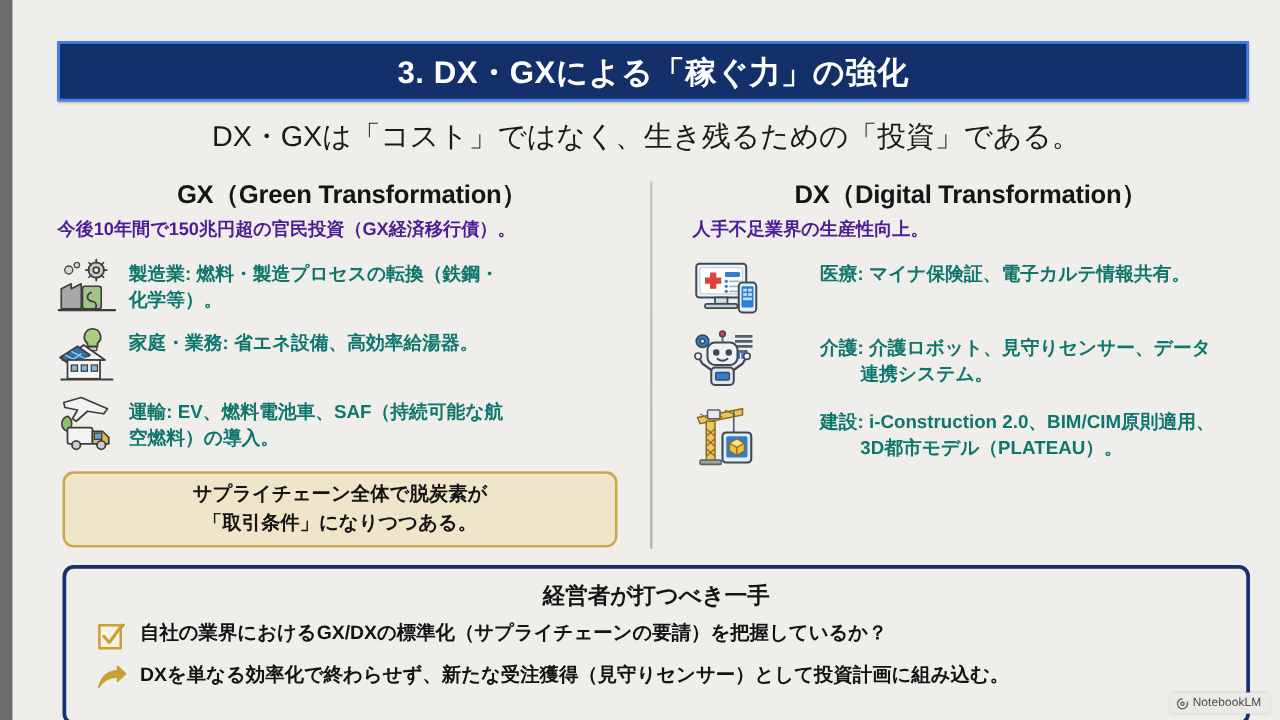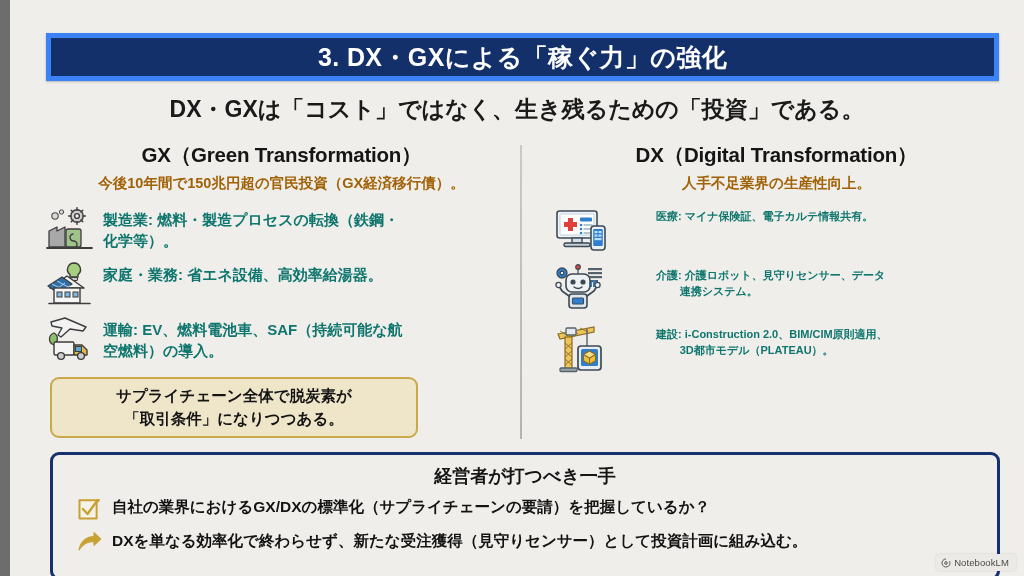--- a/index.html
+++ b/index.html
@@ -28,21 +28,21 @@
   }
 
   
   .title-bar {
     position: absolute;
     left: 36px;
     top: 33px;
     width: 953px;
     height: 48px;
     background: #14306b;
-    border: 5px solid #3b82f6;
+    border: 2px solid #3b82f6;
     display: flex;
     align-items: center;
     justify-content: center;
     box-shadow: 0 1px 2px rgba(0,0,0,0.25);
   }
   .title-bar .title-text {
     color: #ffffff;
     font-size: 25px;
     font-weight: bold;
     letter-spacing: 0.4px;
@@ -50,21 +50,21 @@
   }
 
   
   .subtitle {
     position: absolute;
     left: 0;
     top: 94px;
     width: 1014px;
     text-align: center;
     font-size: 23px;
-    font-weight: bold;
+    font-weight: normal;
     color: #1a1a1a;
     white-space: nowrap;
   }
 
   
   .columns {
     position: absolute;
     left: 36px;
     top: 141px;
     width: 953px;
@@ -86,24 +86,24 @@
 
   .col-head {
     text-align: center;
     font-size: 20.5px;
     font-weight: bold;
     color: #151515;
     white-space: nowrap;
     letter-spacing: -0.2px;
   }
   .col-sub {
-    text-align: center;
+    text-align: left;
     font-size: 14.5px;
     font-weight: bold;
-    color: #a16207;
+    color: #4c1d95;
     margin-top: 5px;
     white-space: nowrap;
   }
   .col-dx .col-sub { font-size: 14.5px; }
 
   
   .bullets { margin-top: 12px; }
   .brow {
     display: flex;
     align-items: flex-start;
@@ -118,29 +118,29 @@
   }
   .col-dx .brow .ico { width: 54px; height: 52px; margin-right: 12px; }
   .brow .btxt {
     font-size: 15px;
     font-weight: bold;
     color: #0f766e;
     line-height: 1.42;
     padding-top: 4px;
   }
   .brow .btxt .ind { display: block; }
-  .col-dx .brow .btxt { font-size: 11px; padding-left: 36px; }
+  .col-dx .brow .btxt { font-size: 15px; padding-left: 36px; }
   .ind2 { padding-left: 2.15em; }
 
   
   .callout {
     position: absolute;
     left: 40px;
     top: 377px;
-    width: 368px;
+    width: 444px;
     height: 61px;
     background: #efe6ca;
     border: 2px solid #c9a94a;
     border-radius: 9px;
     display: flex;
     flex-direction: column;
     align-items: center;
     justify-content: center;
   }
   .callout .cline {

